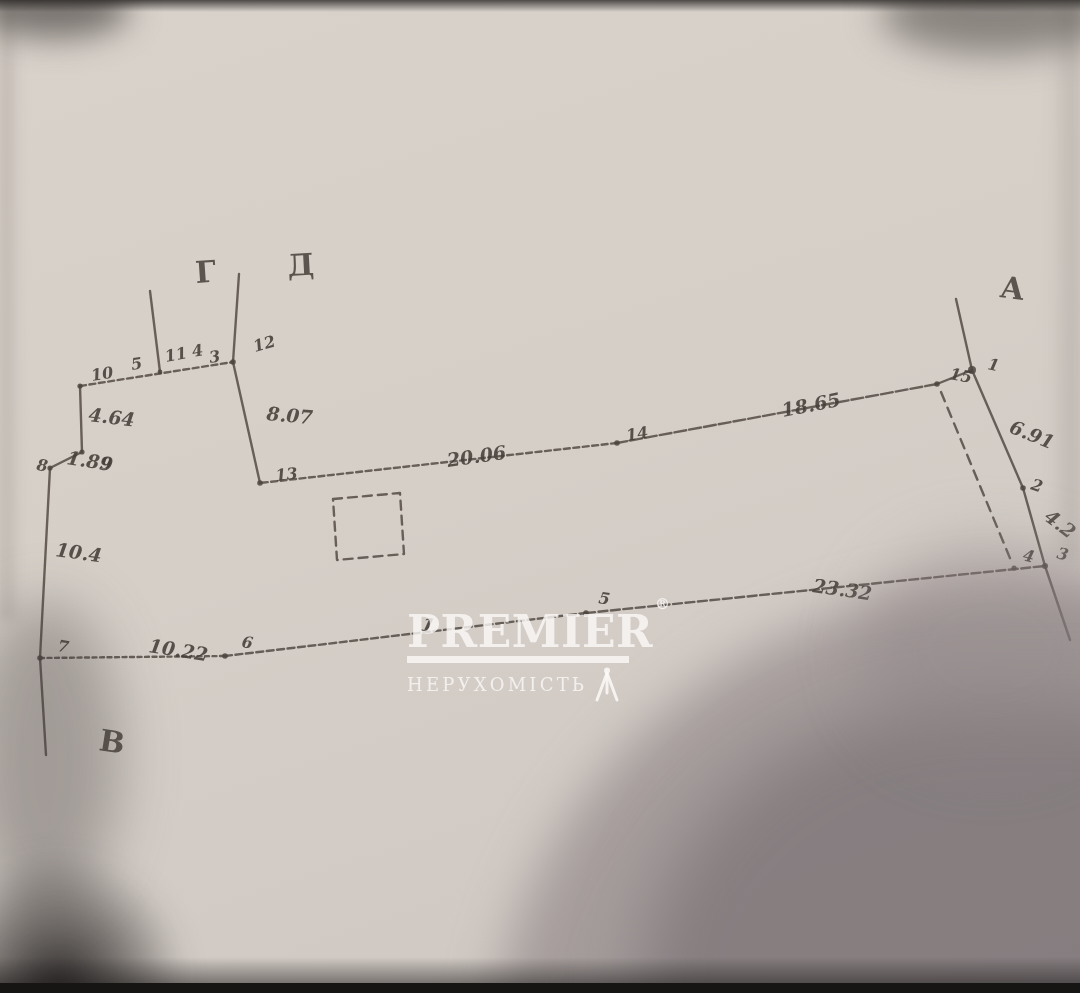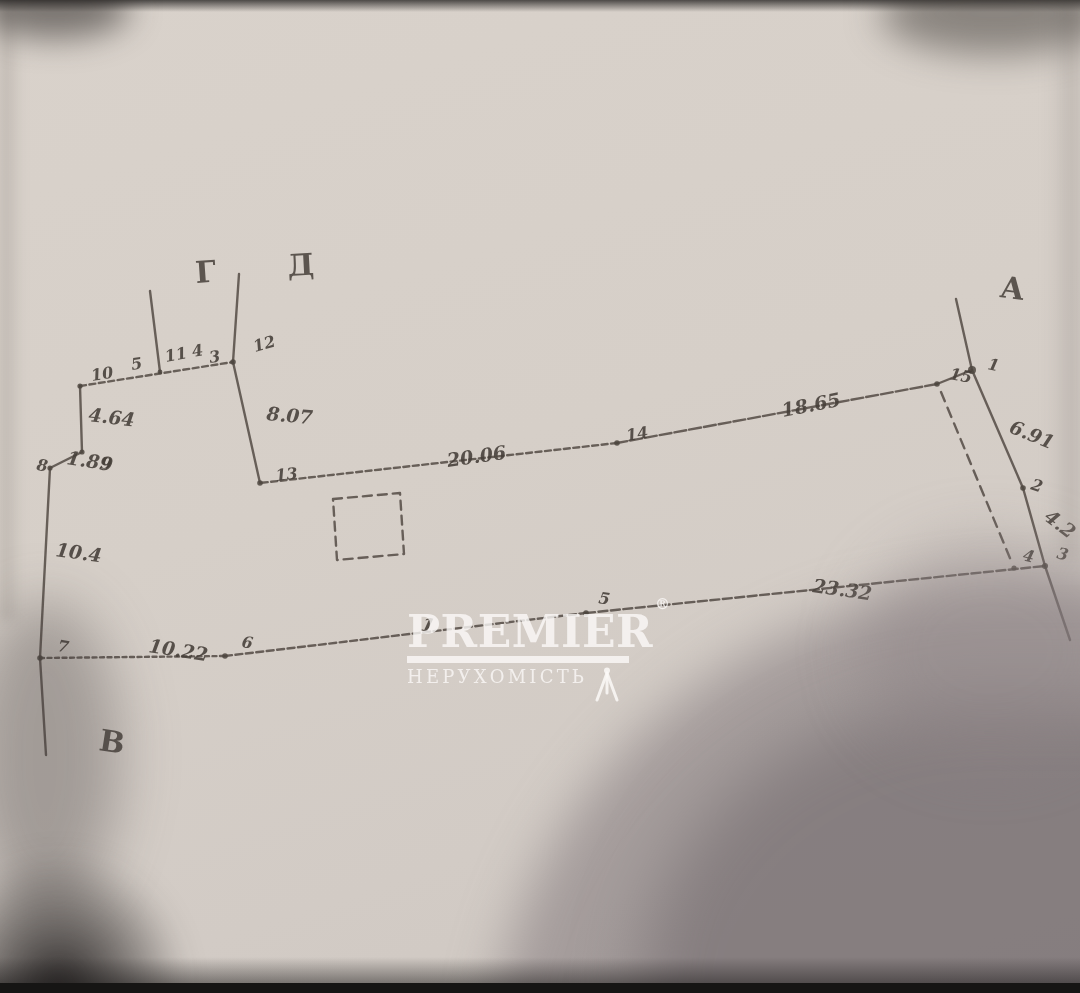--- a/index.html
+++ b/index.html
@@ -26,21 +26,21 @@
   #plan .dot{fill:#4e463f;opacity:.85;stroke:none;}
   #plan text{font-family:"DejaVu Serif", serif;fill:#453e38;opacity:.88;}
   #plan .m{font-style:italic;font-weight:600;font-size:19px;}
   #plan .p{font-style:italic;font-weight:600;font-size:16px;}
   #plan .L{font-weight:600;font-size:30px;fill:#47403a;opacity:.85;}
   
   .watermark{left:407px;top:610px;color:rgba(251,249,247,.8);z-index:9;}
   .wm-brand{font-size:44px;font-weight:bold;letter-spacing:.5px;line-height:1;white-space:nowrap;}
   .wm-reg{font-size:15px;position:relative;top:-22px;margin-left:2px;}
   .wm-bar{width:222px;height:7px;background:rgba(251,249,247,.8);margin-top:2px;}
-  .wm-sub{display:flex;align-items:flex-start;gap:7px;margin-top:3px;}
+  .wm-sub{display:flex;align-items:center;gap:7px;margin-top:3px;}
   .wm-subtitle{font-size:18px;letter-spacing:3.2px;white-space:nowrap;color:rgba(251,249,247,.78);}
   .z3{z-index:3}.z4{z-index:4}
 </style>
 </head>
 <body>
 
 <div id="photo">
 
   <svg id="plan" width="1080" height="993" viewBox="0 0 1080 993">
 

